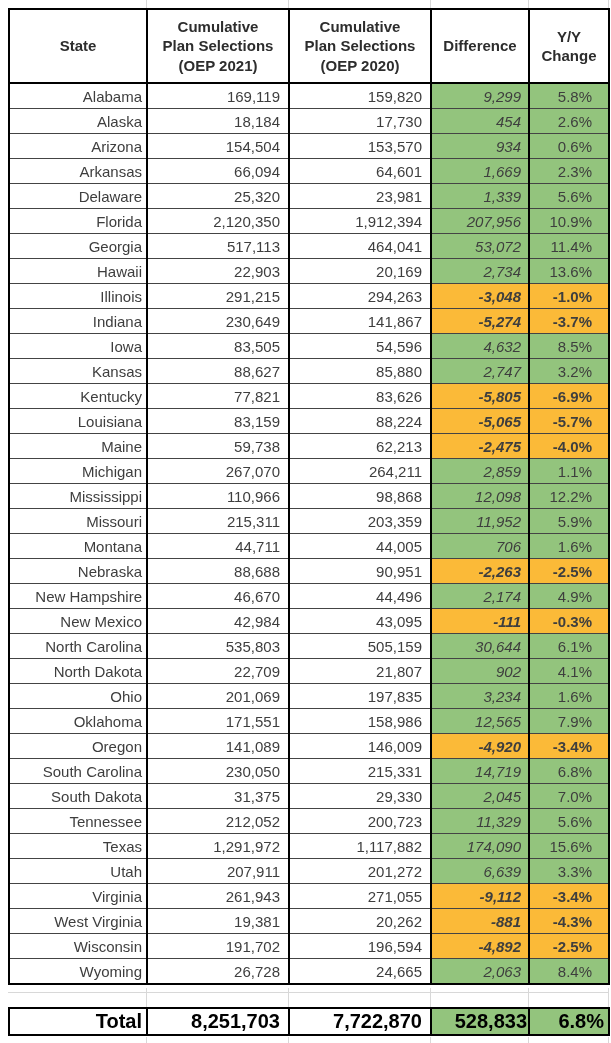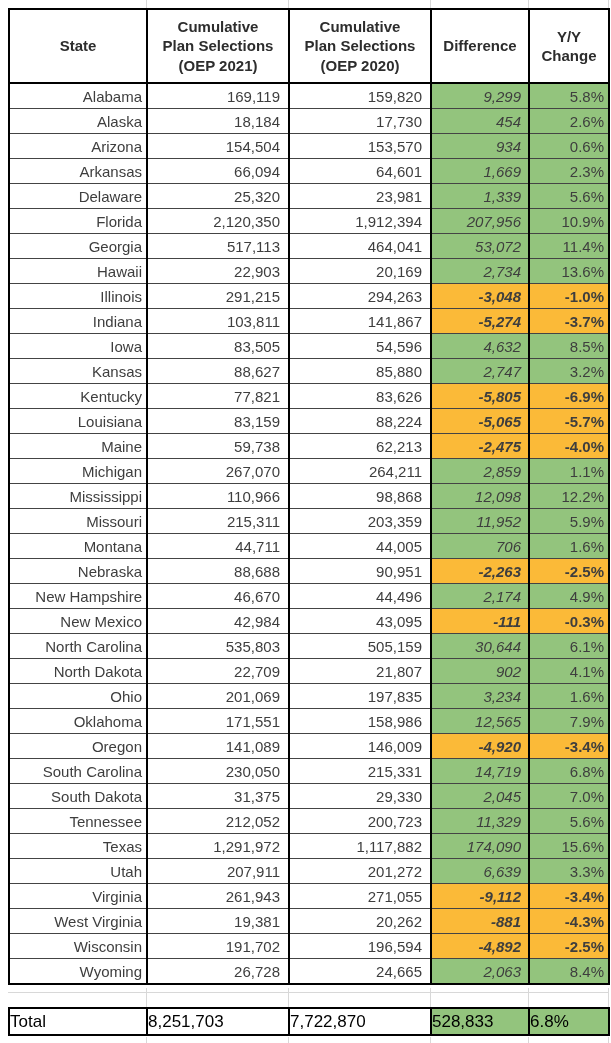--- a/index.html
+++ b/index.html
@@ -50,34 +50,34 @@
     text-align:right;
     vertical-align:middle;
     white-space:nowrap;
   }
   .main td:first-child { border-left:none; }
   .main tbody tr:first-child td { border-top:none; }
 
   .main td.state   { padding-right:4px; }
   .main td.num     { padding-right:8px; }
   .main td.diff    { font-style:italic; padding-right:7px; }
-  .main td.yoy     { padding-right:4px; }
+  .main td.yoy     { padding-right:16px; }
 
   td.pos { background:var(--pos);margin-top:30px; }
   td.neg { background:var(--neg);font-weight:bold; }
 
   
   .total { left:8px; top:1007px; border:2.5px solid #000; }
   .total td {
     border-left:2px solid #000;
     height:25px;
-    font-size:17px;
-    font-weight:normal;
+    font-size:20px;
+    font-weight:bold;
     color:#000;
-    text-align:left;
+    text-align:right;
     vertical-align:middle;
     white-space:nowrap;
   }
   .total td:first-child { border-left:none; }
   .total td.state { padding-right:4px; }
   .total td.num   { padding-right:8px; }
   .total td.diff  { padding-right:1px; }
   .total td.yoy   { padding-right:4px; }
 </style>
 </head>
@@ -194,21 +194,21 @@
     <tr>
       <td class="state">Illinois</td>
       <td class="num">291,215</td>
       <td class="num">294,263</td>
       <td class="num diff neg">-3,048</td>
       <td class="num yoy neg">-1.0%</td>
     </tr>
 
     <tr>
       <td class="state">Indiana</td>
-      <td class="num">103,811</td>
+      <td class="num">230,649</td>
       <td class="num">141,867</td>
       <td class="num diff neg">-5,274</td>
       <td class="num yoy neg">-3.7%</td>
     </tr>
 
     <tr>
       <td class="state">Iowa</td>
       <td class="num">83,505</td>
       <td class="num">54,596</td>
       <td class="num diff pos">4,632</td>

